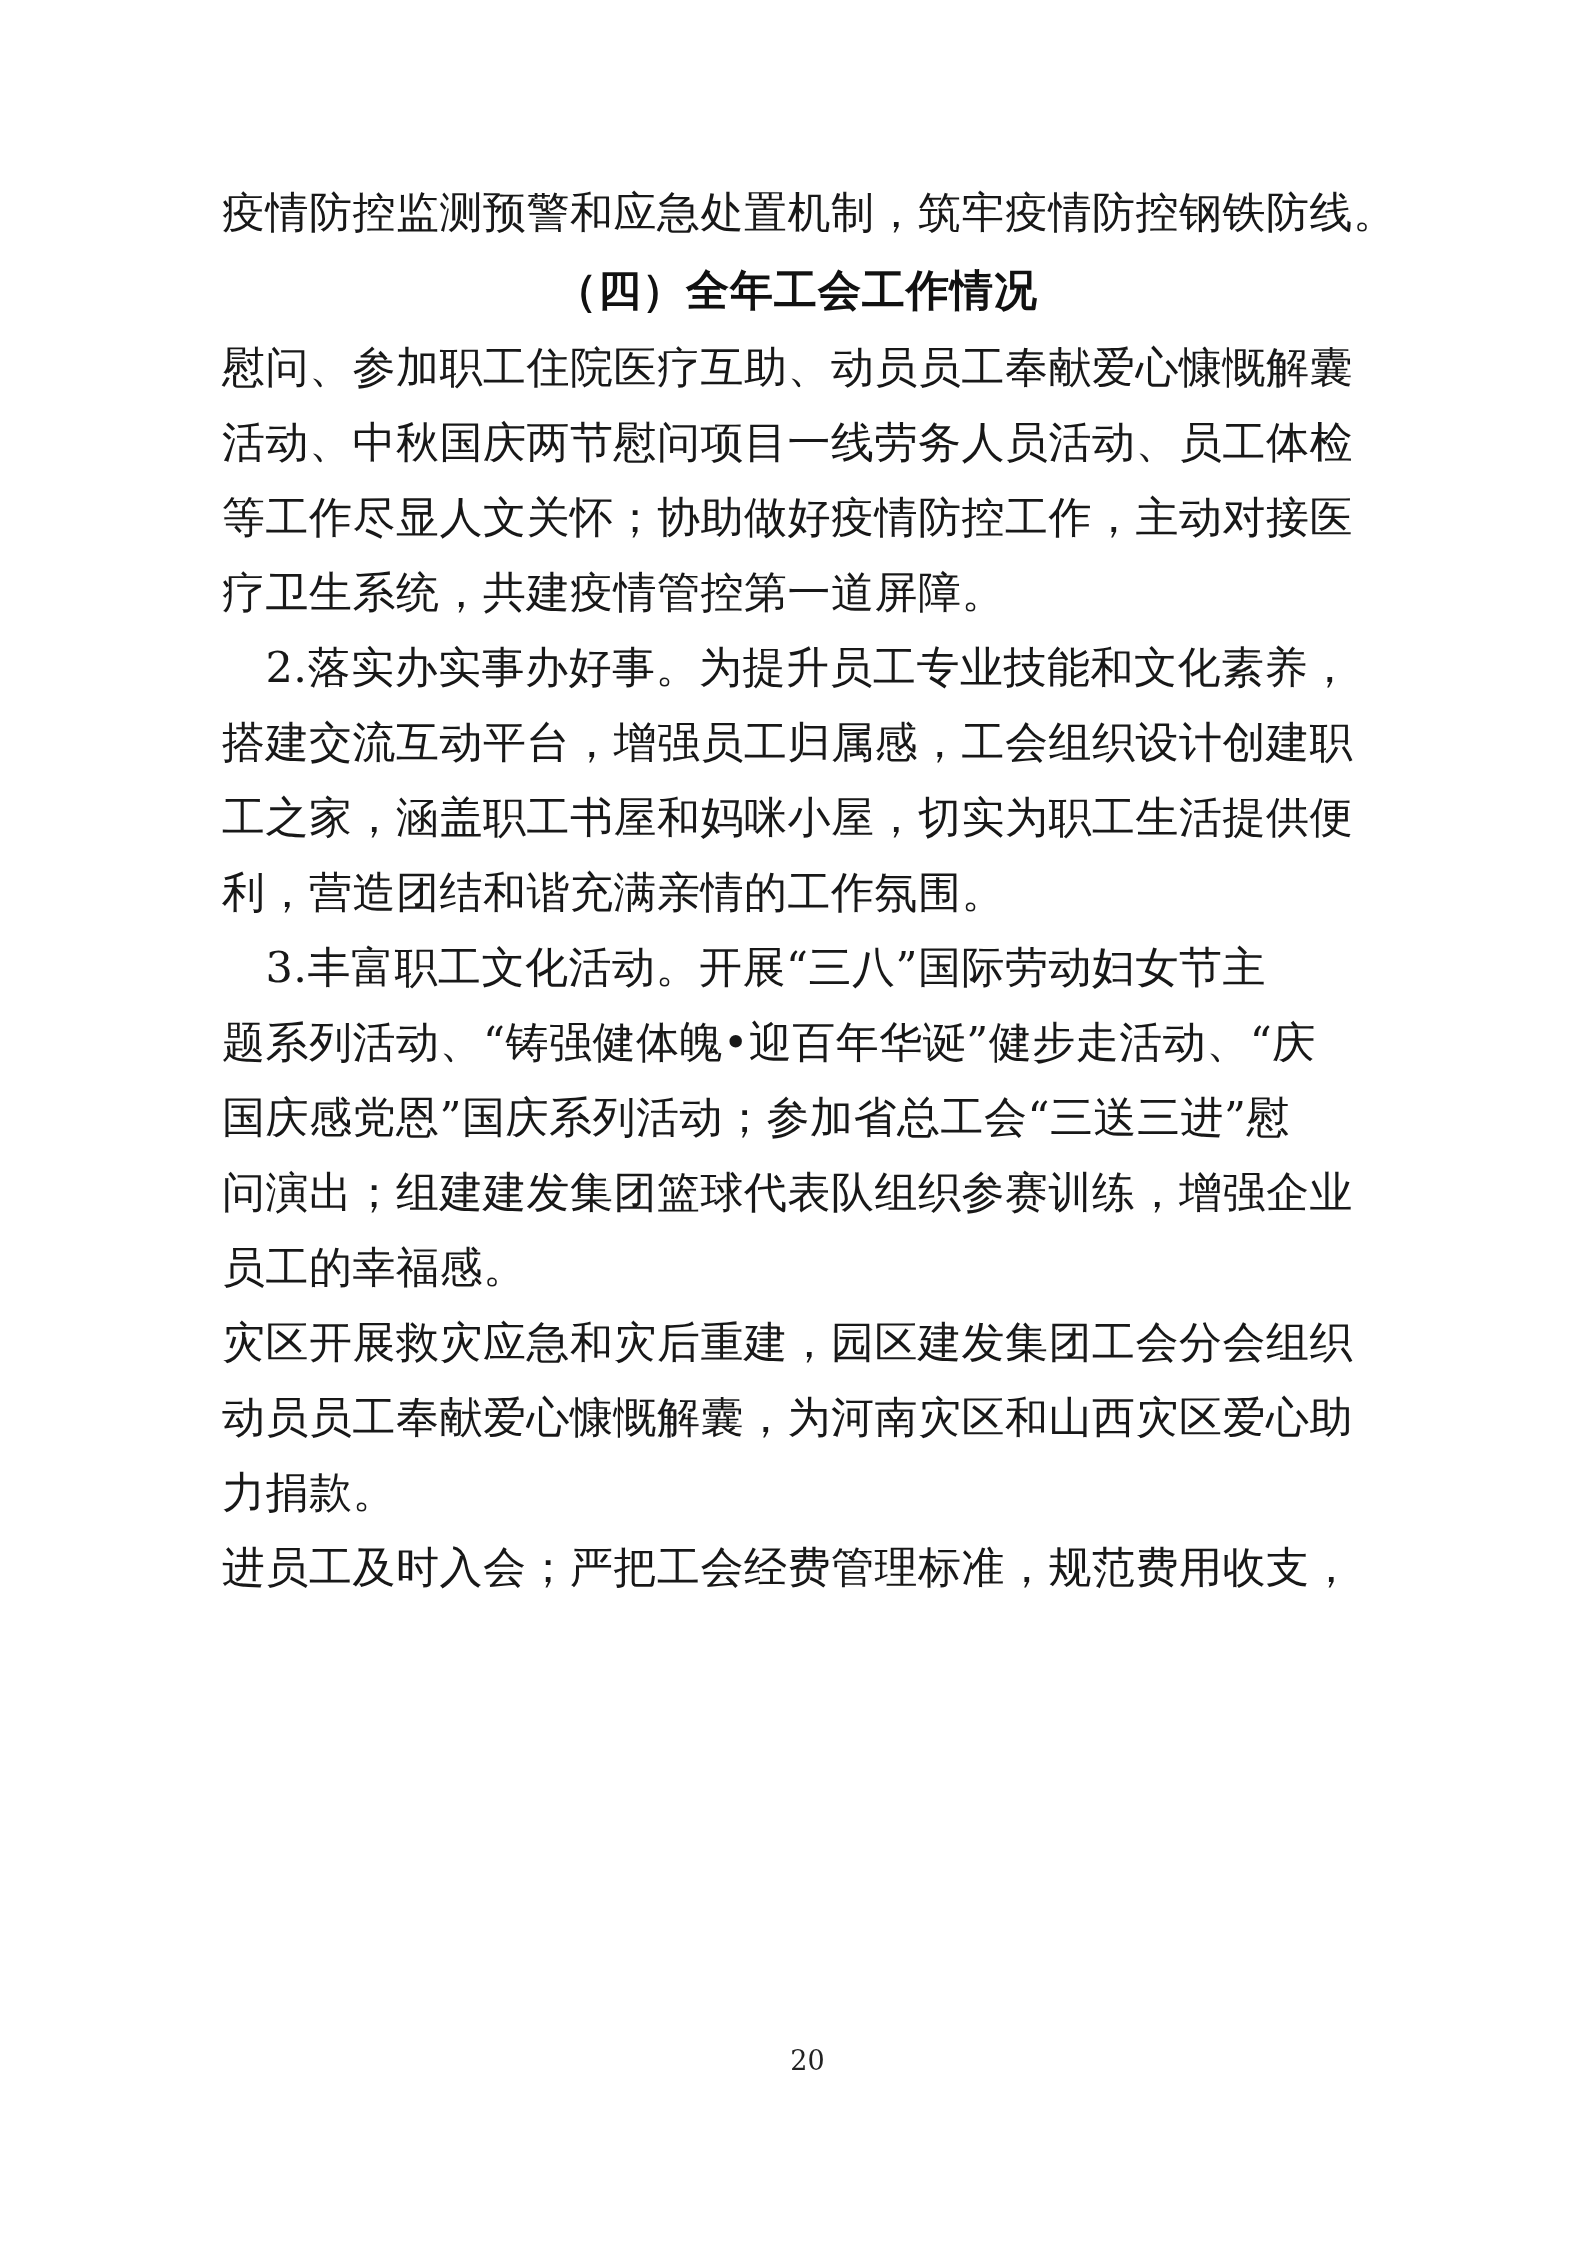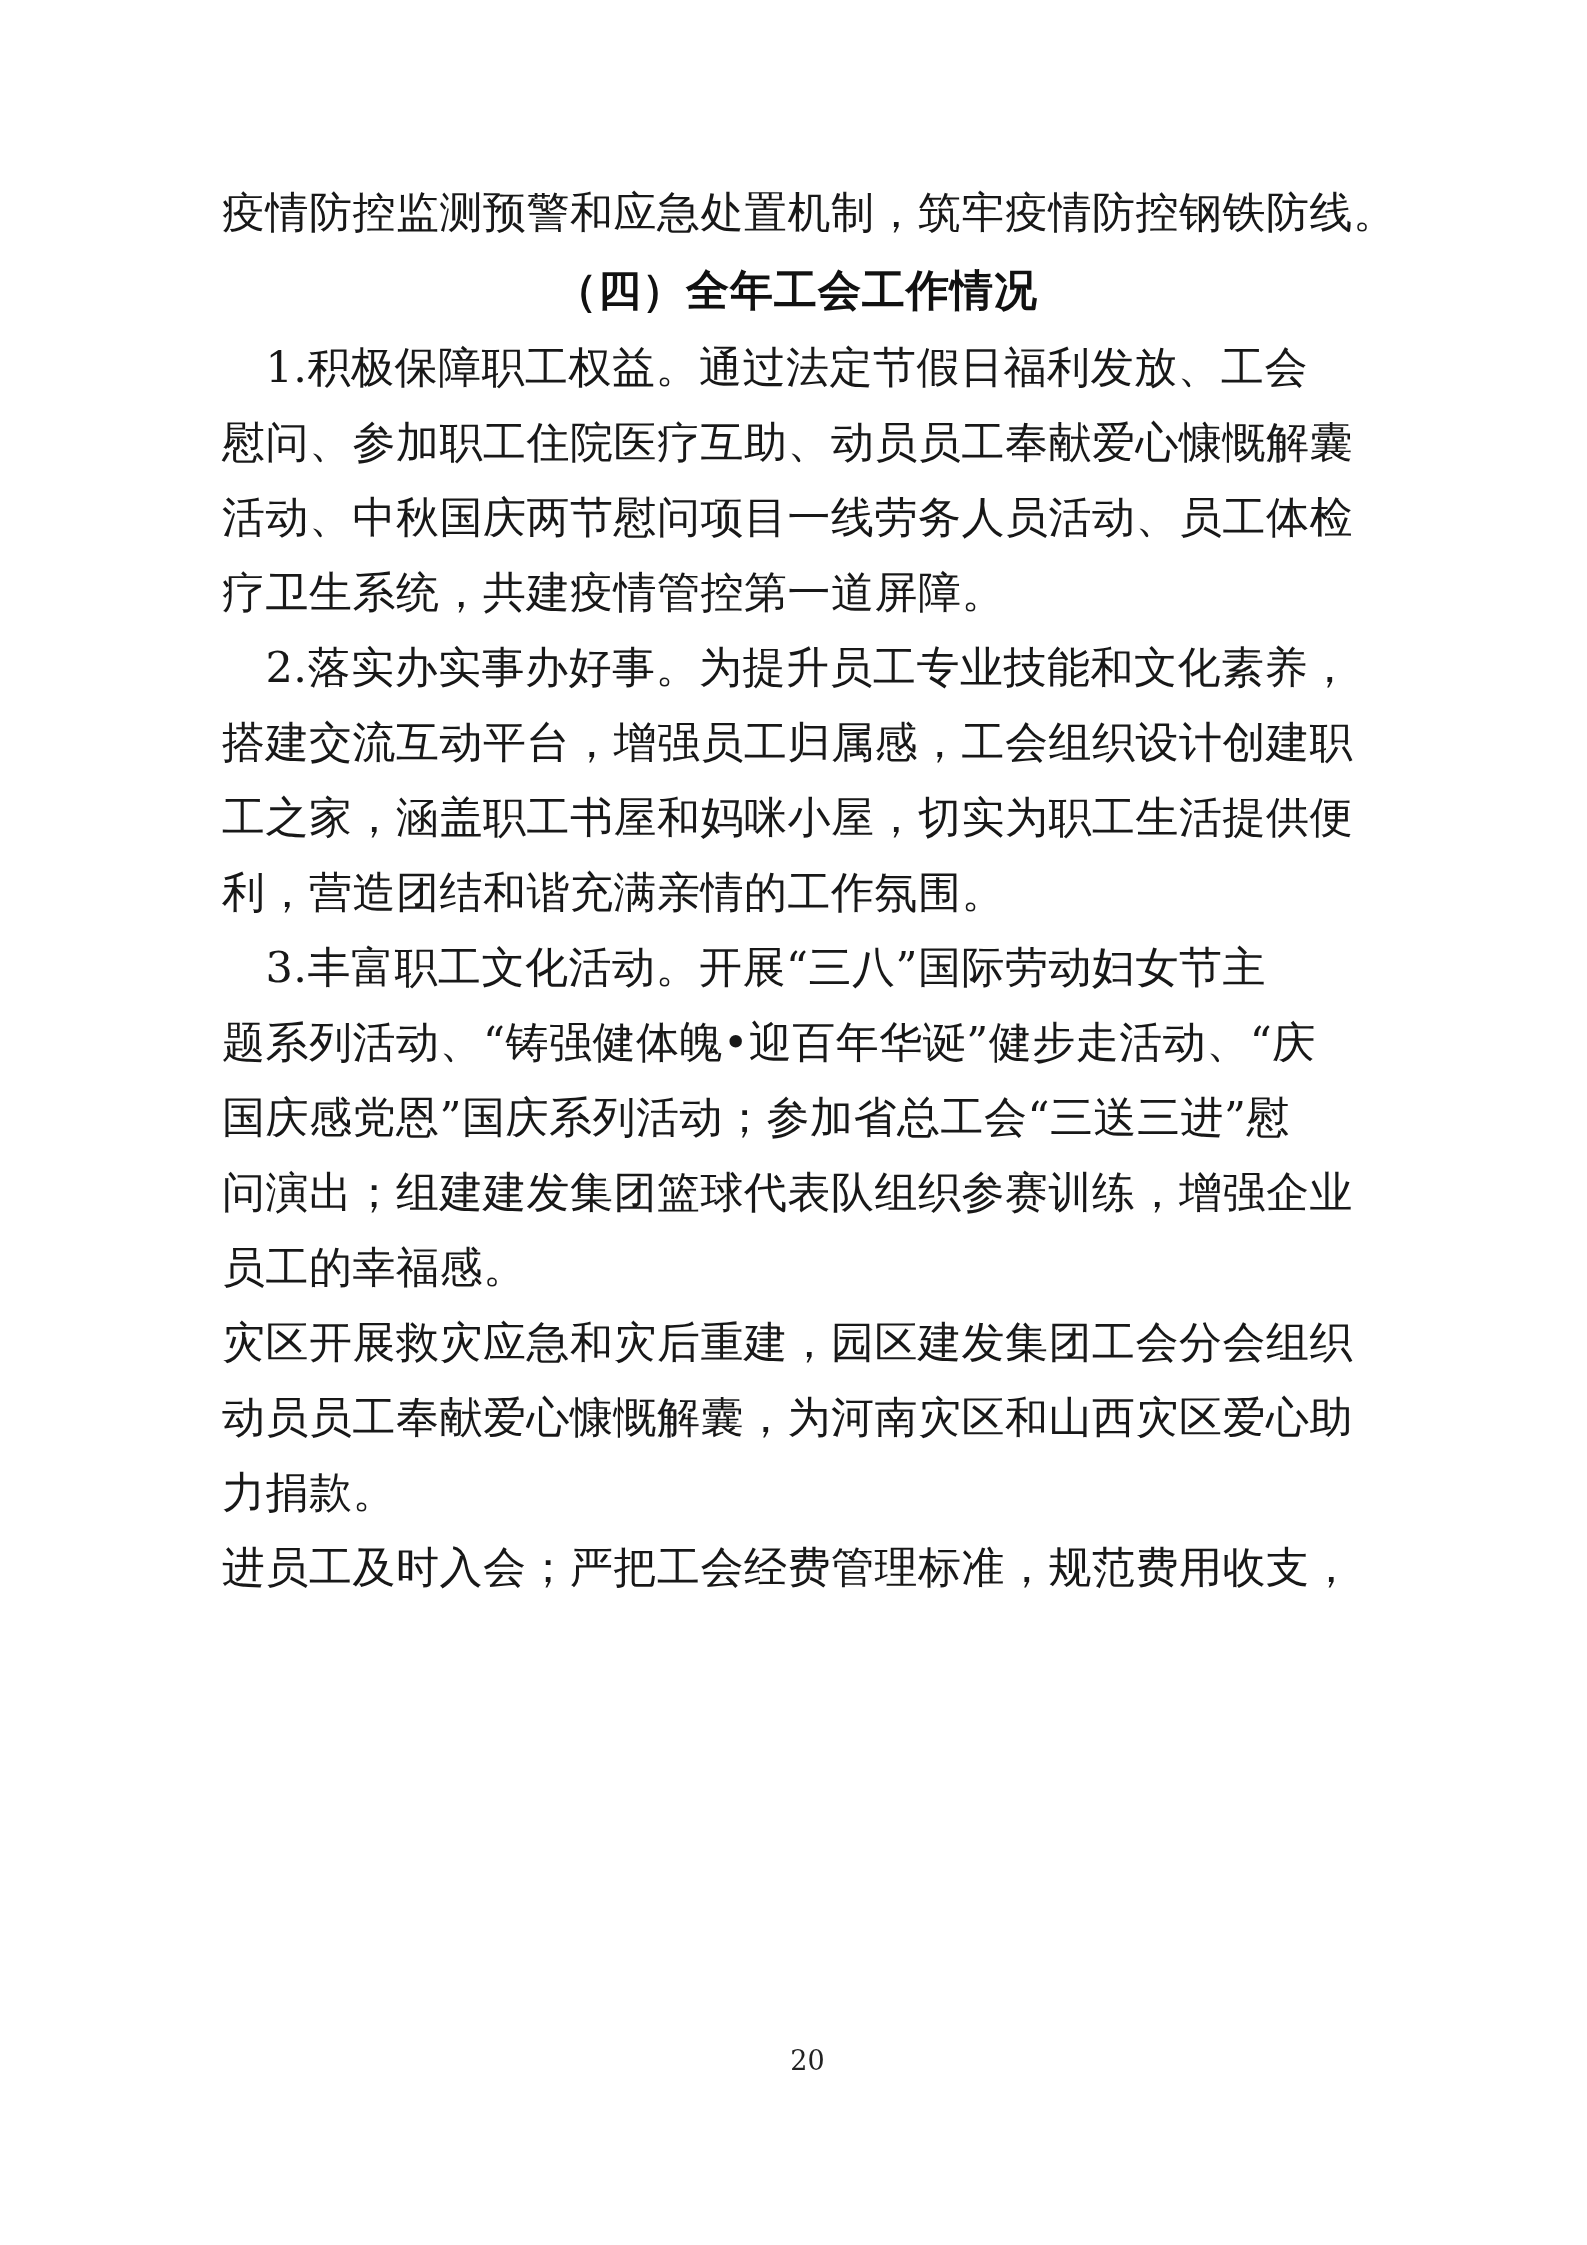--- a/index.html
+++ b/index.html
@@ -69,23 +69,23 @@
 
     <div>
       <div class="line">疫情防控监测预警和应急处置机制，筑牢疫情防控钢铁防线。</div>
     </div>
 
     <div>
       <div class="heading">（四）全年工会工作情况</div>
     </div>
 
     <div class="para">
-      <div class="line">　1.积极保障职工权益。通过法定节假日福利发放、工会</div>
       <div class="line">慰问、参加职工住院医疗互助、动员员工奉献爱心慷慨解囊</div>
       <div class="line">活动、中秋国庆两节慰问项目一线劳务人员活动、员工体检</div>
+      <div class="line">等工作尽显人文关怀；协助做好疫情防控工作，主动对接医</div>
       <div class="line">疗卫生系统，共建疫情管控第一道屏障。</div>
     </div>
 
     <div class="para">
       <div class="line">　2.落实办实事办好事。为提升员工专业技能和文化素养，</div>
       <div class="line">搭建交流互动平台，增强员工归属感，工会组织设计创建职</div>
       <div class="line">工之家，涵盖职工书屋和妈咪小屋，切实为职工生活提供便</div>
       <div class="line">利，营造团结和谐充满亲情的工作氛围。</div>
     </div>
 

